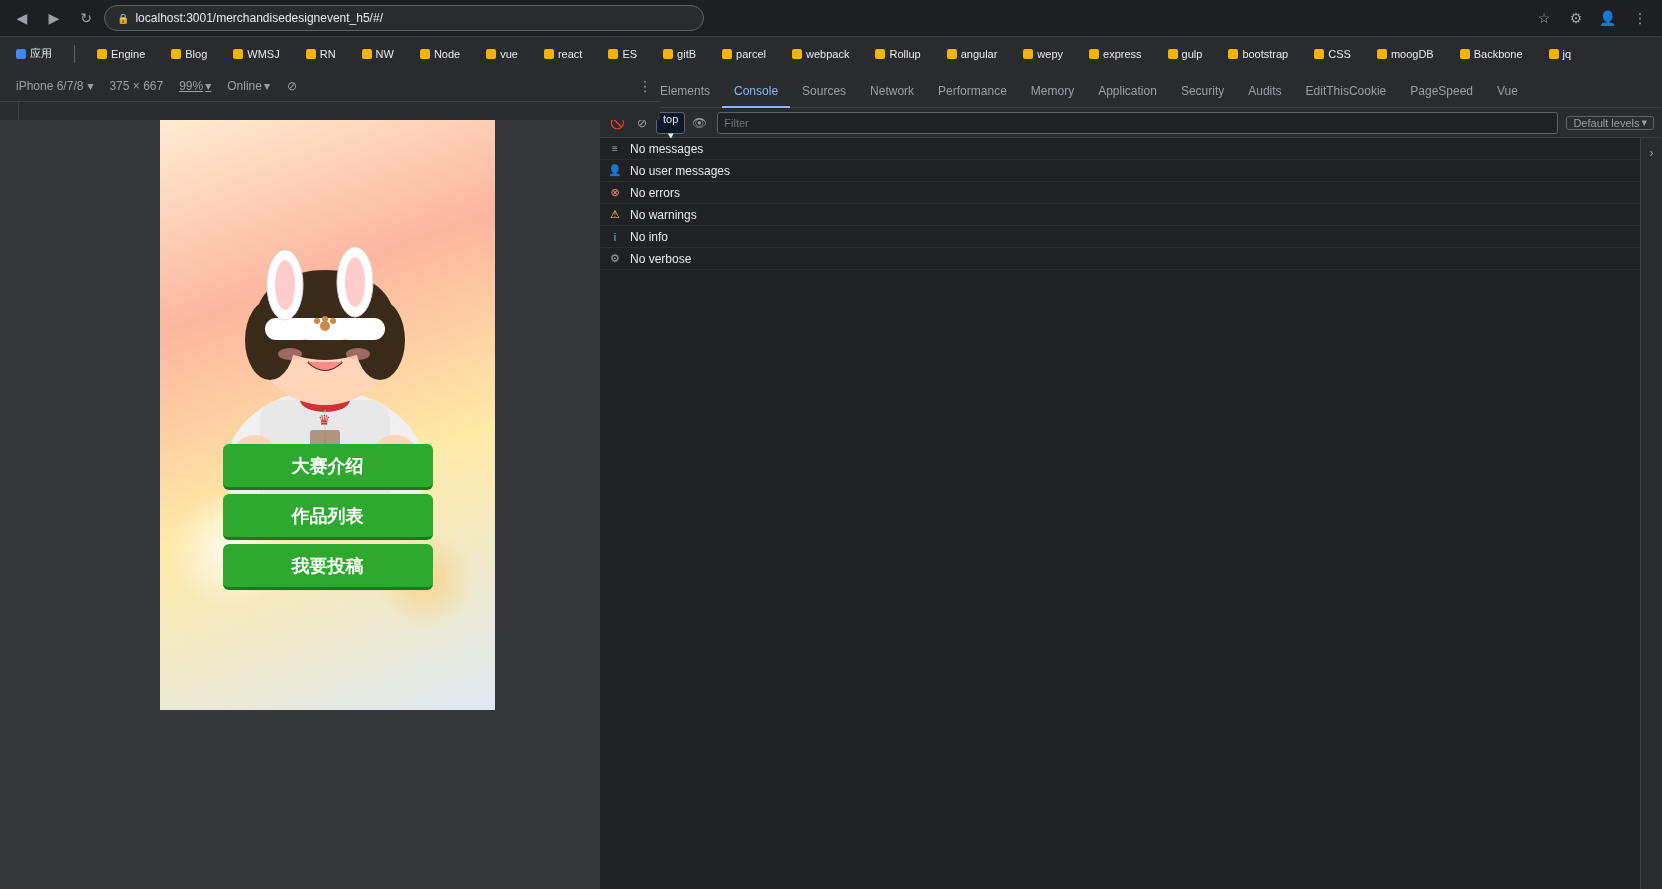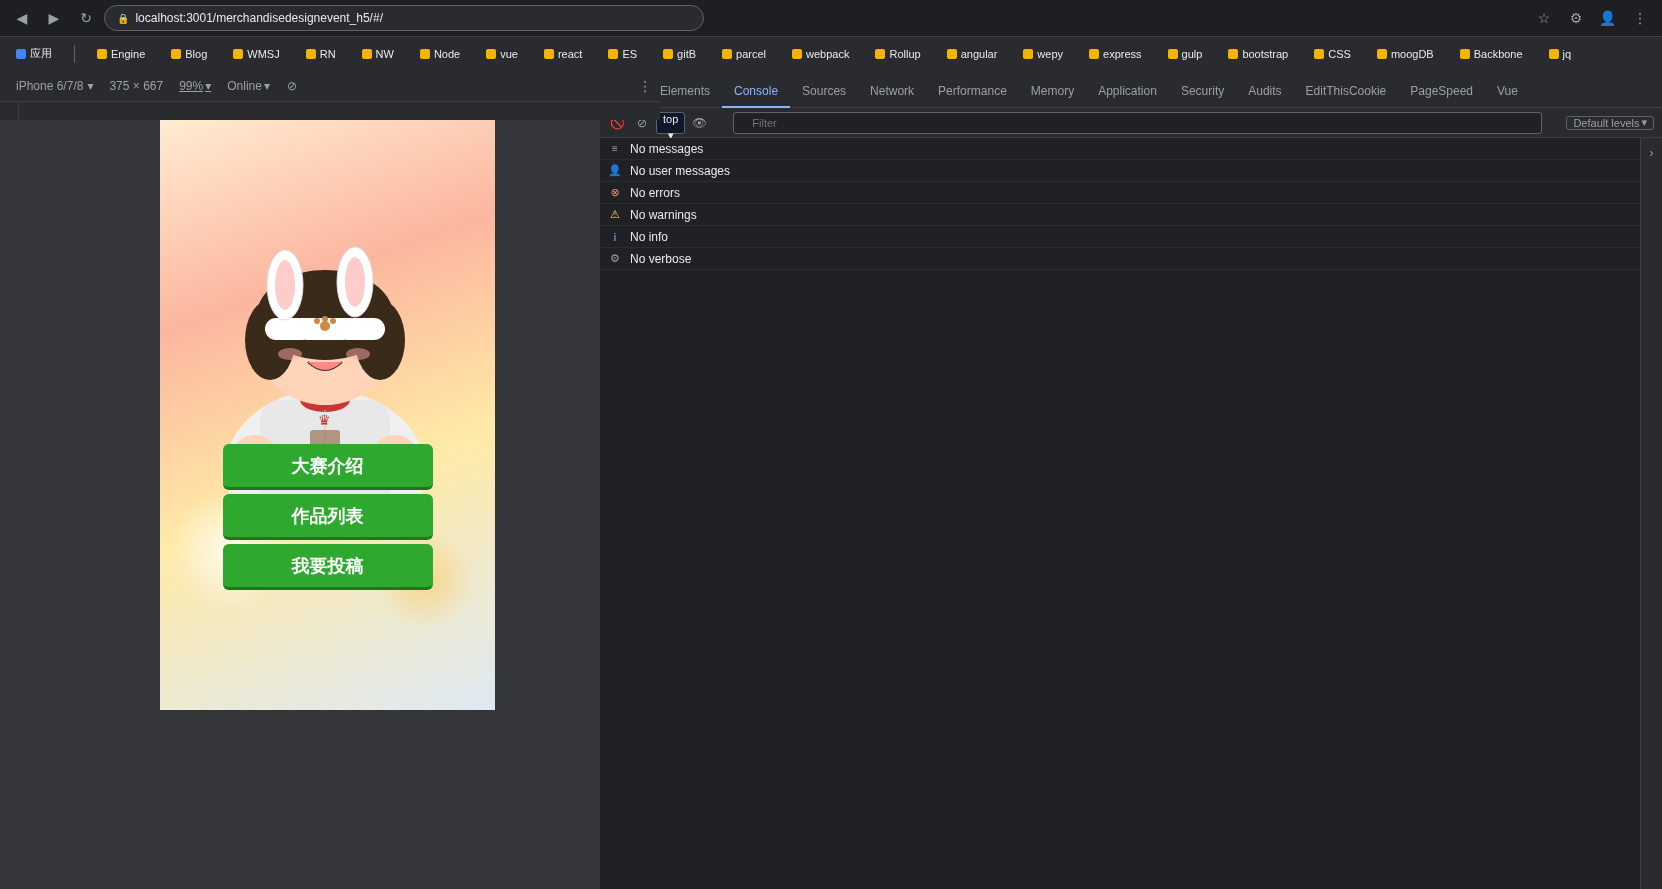--- a/index.html
+++ b/index.html
@@ -36,21 +36,21 @@
     
     .devtools-panel { flex: 1; background: #202124; display: flex; flex-direction: column; }
     .devtools-tab { height: 32px; padding: 0 12px; font-size: 12px; color: #9aa0a6; display: flex; align-items: center; cursor: pointer; border-bottom: 2px solid transparent; white-space: nowrap; }
     .devtools-tab.active { color: #8ab4f8; border-bottom: 2px solid #8ab4f8; }
 
     
     .devtools-content { flex: 1; display: flex; flex-direction: column; }
     .console-toolbar { height: 30px; background: #292b2e; border-bottom: 1px solid #3c3f43; display: flex; align-items: center; gap: 4px; padding: 0 8px; }
     .console-icon-btn { width: 20px; height: 20px; background: transparent; border: none; color: #9aa0a6; cursor: pointer; font-size: 12px; display: flex; align-items: center; justify-content: center; border-radius: 3px; }
     .top-selector { height: 22px; background: #0f172a; border: 1px solid #5f6368; border-radius: 3px; color: #e8eaed; font-size: 11px; padding: 0 6px; display: flex; align-items: center; gap: 4px; cursor: pointer; flex-direction: column; }
-    .console-filter { flex: 1; height: 22px; background: #202124; border: 1px solid #5f6368; border-radius: 3px; color: #e8eaed; font-size: 11px; padding: 0 18px; margin: 0 20px; }
+    .console-filter { flex: 1; height: 22px; background: #202124; border: 1px solid #5f6368; border-radius: 3px; color: #e8eaed; font-size: 11px; padding: 0 6px; margin: 0 4px; }
     .levels-selector { height: 14px; background: #292b2e; border: 1px solid #5f6368; border-radius: 3px; color: #9aa0a6; font-size: 11px; padding: 0 6px; display: flex; align-items: center; gap: 2px; cursor: pointer; }
 
     
     .console-messages { flex: 1; background: #202124; overflow-y: auto; }
     .console-msg { height: 22px; display: flex; align-items: center; gap: 8px; padding: 0 8px; font-size: 12px; color: #e8eaed; border-bottom: 1px solid #2d2d2d; }
     .msg-icon { width: 14px; height: 14px; display: flex; align-items: center; justify-content: center; font-size: 11px; flex-shrink: 0; }
     .msg-text { font-size: 12px; }
     .msg-icon-lines { color: #9aa0a6; font-size: 10px; }
     .msg-icon-user { color: #9aa0a6; }
     .msg-icon-error { color: #f28b82; }

